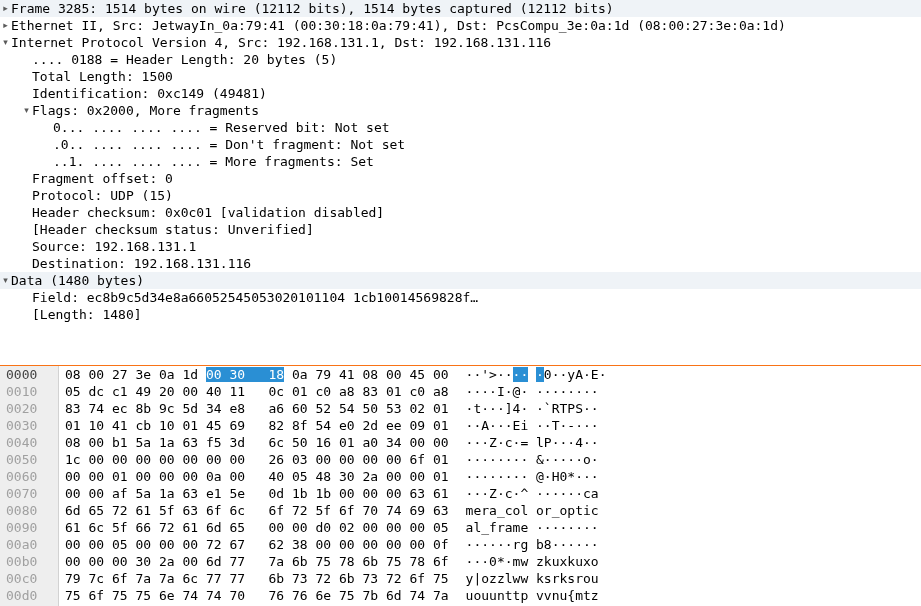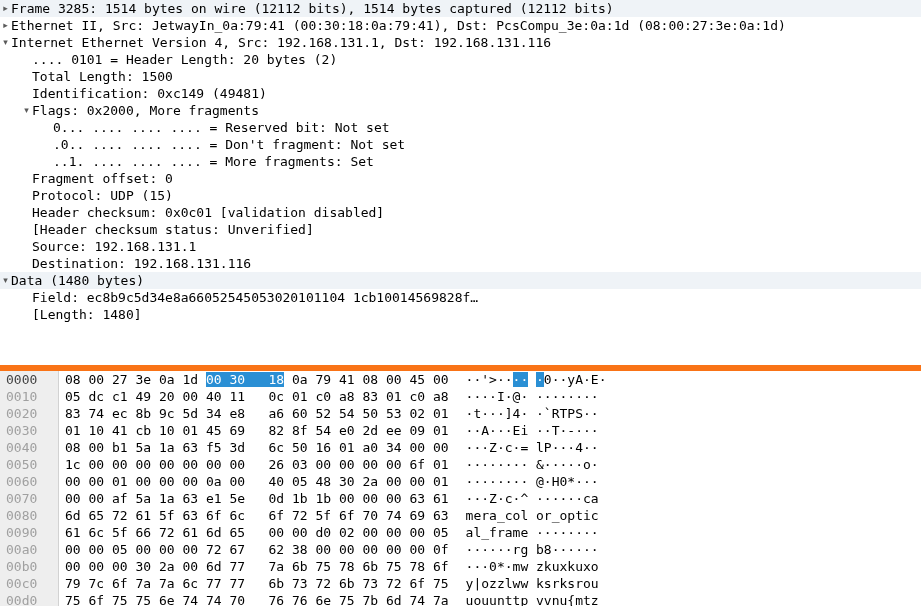--- a/index.html
+++ b/index.html
@@ -15,21 +15,21 @@
     font-size: 13px;
     color: #000000;
   }
 
   
   #detail-pane {
     position: relative;
     height: 365px;
     overflow: hidden;
     background: #ffffff;
-    border-bottom: 6px solid #f97316;
+    border-bottom: 1px solid #f97316;
   }
   .tree-row {
     height: 17px;
     line-height: 17px;
     white-space: nowrap;
     display: block;
     position: relative;
     font-size: 13px;
     letter-spacing: 0px;
   }
@@ -99,22 +99,22 @@
     background: #2a8fd4;
     color: #ffffff;
   }
 </style>
 </head>
 <body>
 
 <div id="detail-pane">
     <div class="tree-row shaded"><span class="twisty" style="margin-left: 0px;">▸</span><span class="tree-label">Frame 3285: 1514 bytes on wire (12112 bits), 1514 bytes captured (12112 bits)</span></div>
     <div class="tree-row"><span class="twisty" style="margin-left: 0px;">▸</span><span class="tree-label">Ethernet II, Src: JetwayIn_0a:79:41 (00:30:18:0a:79:41), Dst: PcsCompu_3e:0a:1d (08:00:27:3e:0a:1d)</span></div>
-    <div class="tree-row"><span class="twisty" style="margin-left: 0px;">▾</span><span class="tree-label">Internet Ethernet Version 4, Src: 192.168.131.1, Dst: 192.168.131.116</span></div>
-    <div class="tree-row"><span class="twisty none" style="margin-left: 21px;">&nbsp;</span><span class="tree-label">.... 0101 = Header Length: 20 bytes (2)</span></div>
+    <div class="tree-row"><span class="twisty" style="margin-left: 0px;">▾</span><span class="tree-label">Internet Protocol Version 4, Src: 192.168.131.1, Dst: 192.168.131.116</span></div>
+    <div class="tree-row"><span class="twisty none" style="margin-left: 21px;">&nbsp;</span><span class="tree-label">.... 0188 = Header Length: 20 bytes (5)</span></div>
     <div class="tree-row"><span class="twisty none" style="margin-left: 21px;">&nbsp;</span><span class="tree-label">Total Length: 1500</span></div>
     <div class="tree-row"><span class="twisty none" style="margin-left: 21px;">&nbsp;</span><span class="tree-label">Identification: 0xc149 (49481)</span></div>
     <div class="tree-row"><span class="twisty" style="margin-left: 21px;">▾</span><span class="tree-label">Flags: 0x2000, More fragments</span></div>
     <div class="tree-row"><span class="twisty none" style="margin-left: 42px;">&nbsp;</span><span class="tree-label">0... .... .... .... = Reserved bit: Not set</span></div>
     <div class="tree-row"><span class="twisty none" style="margin-left: 42px;">&nbsp;</span><span class="tree-label">.0.. .... .... .... = Don't fragment: Not set</span></div>
     <div class="tree-row"><span class="twisty none" style="margin-left: 42px;">&nbsp;</span><span class="tree-label">..1. .... .... .... = More fragments: Set</span></div>
     <div class="tree-row"><span class="twisty none" style="margin-left: 21px;">&nbsp;</span><span class="tree-label">Fragment offset: 0</span></div>
     <div class="tree-row"><span class="twisty none" style="margin-left: 21px;">&nbsp;</span><span class="tree-label">Protocol: UDP (15)</span></div>
     <div class="tree-row"><span class="twisty none" style="margin-left: 21px;">&nbsp;</span><span class="tree-label">Header checksum: 0x0c01 [validation disabled]</span></div>
     <div class="tree-row"><span class="twisty none" style="margin-left: 21px;">&nbsp;</span><span class="tree-label">[Header checksum status: Unverified]</span></div>

